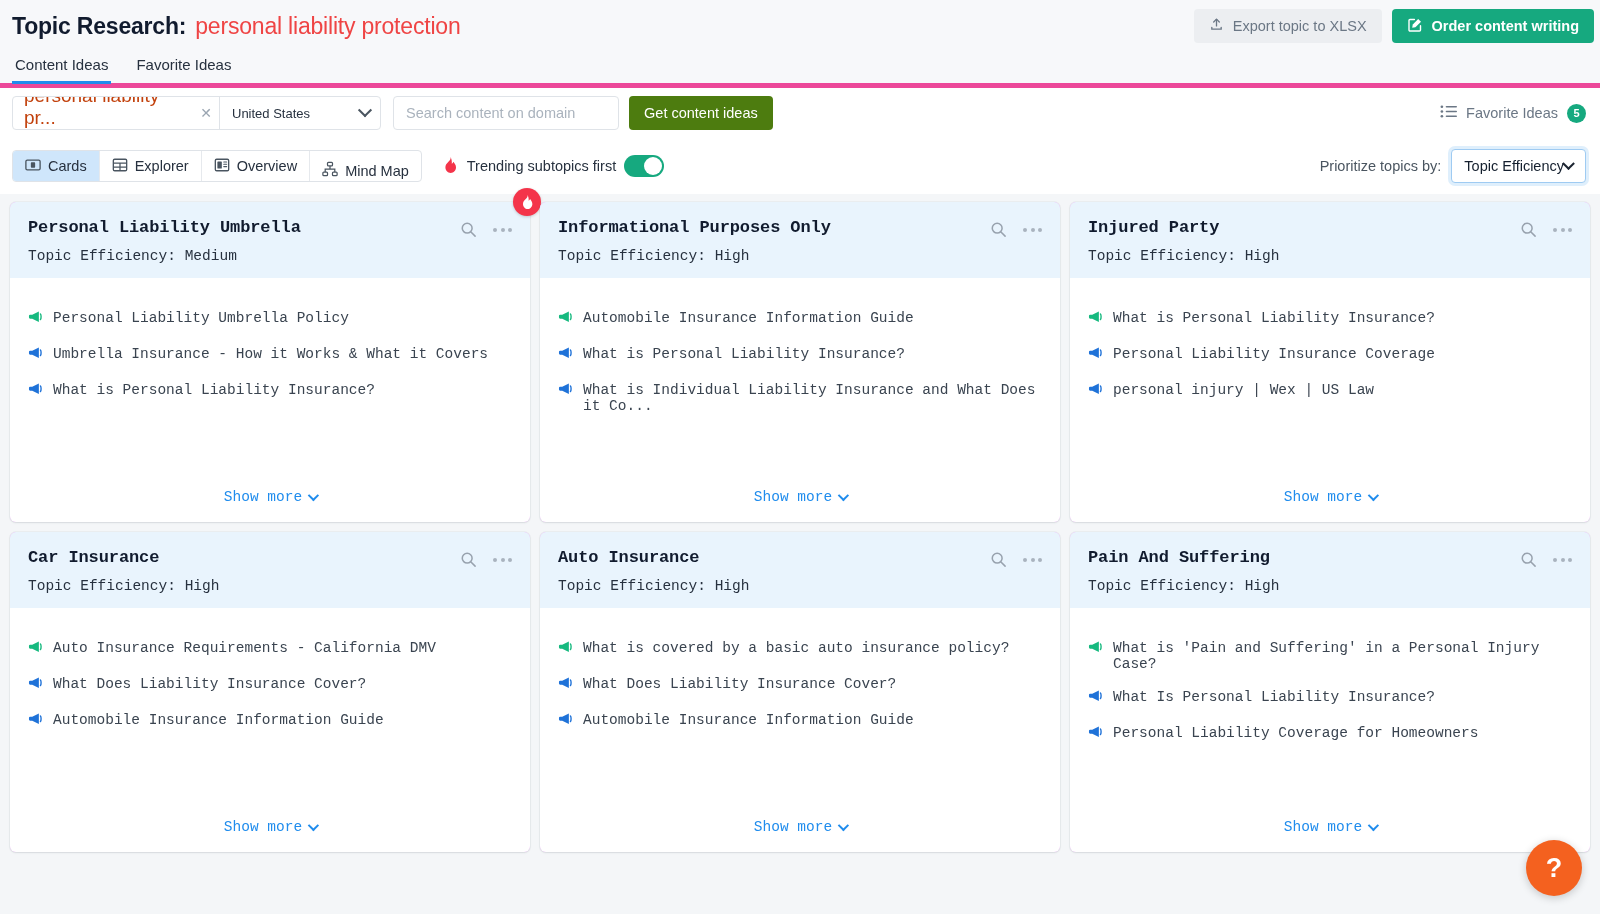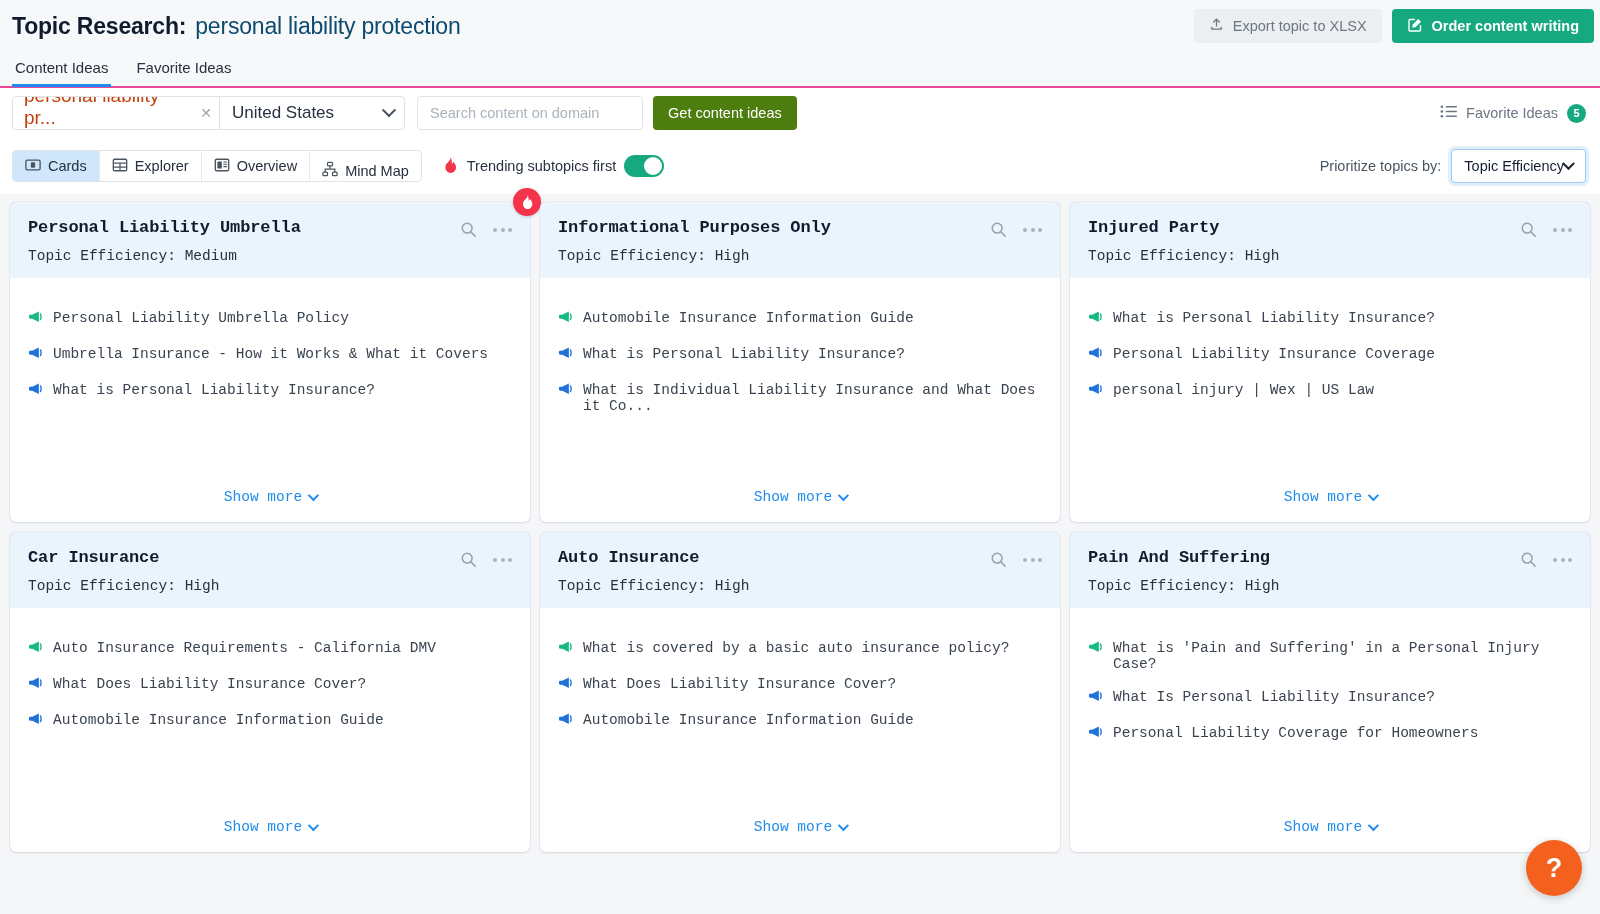--- a/index.html
+++ b/index.html
@@ -13,21 +13,21 @@
 
   
   .topbar {
     height: 52px;
     background: #f7f8fa;
     display: flex; align-items: center;
     padding: 0 6px 0 12px;
     position: relative;
   }
   .page-title { font-size: 23px; font-weight: bold; color: #111b2e; letter-spacing: -0.2px; }
-  .page-subject { font-size: 23px; font-weight: normal; color: #0c4a6e; margin-left: 9px; letter-spacing: -0.2px; }
+  .page-subject { font-size: 23px; font-weight: normal; color: #ef4444; margin-left: 9px; letter-spacing: -0.2px; }
   .topbar-actions { margin-left: auto; display: flex; align-items: center; gap: 10px; }
 
   .btn-export {
     display: flex; align-items: center; gap: 9px;
     height: 34px; padding: 0 15px;
     background: #eceef1; border: none; border-radius: 4px;
     color: #6b7785; font-size: 14.5px; font-family: inherit;
     cursor: pointer;
   }
   .btn-order {
@@ -36,41 +36,41 @@
     background: #16a97f; border: none; border-radius: 4px;
     color: #fff; font-size: 14.5px; font-weight: bold; font-family: inherit;
     cursor: pointer;
   }
 
   
   .tabsbar {
     height: 36px; background: #f7f8fa;
     display: flex; align-items: flex-end;
     padding-left: 12px;
-    border-bottom: 2px solid #ec4899;
+    border-bottom: 5px solid #ec4899;
   }
   .tab {
     font-size: 15px; color: #27313f;
     padding: 0 3px 8px 3px; margin-right: 22px;
     cursor: pointer; border-bottom: 3px solid transparent;
     position: relative; top: 1px;
   }
   .tab.active { border-bottom-color: #1f8ced; }
 
   
   .filterbar {
     height: 50px; background: #fff;
     display: flex; align-items: center;
     padding: 0 14px 0 12px;
   }
   .kw-group { display: flex; align-items: stretch; height: 34px; border: 1px solid #dfe3e8; border-radius: 4px; background: #fff; overflow: hidden; }
   .kw-chip { display: flex; align-items: flex-end; padding: 0 6px 0 11px; font-size: 19px; color: #c2410c; max-width: 180px; }
   .kw-clear { width: 26px; display: flex; align-items: center; justify-content: center; color: #9aa5b1; font-size: 14px; cursor: pointer; }
   .kw-sep { width: 1px; background: #dfe3e8; }
-  .kw-country { display: flex; align-items: center; gap: 50px; padding: 0 10px 0 12px; font-size: 17px; color: #27313f; cursor: pointer; }
+  .kw-country { display: flex; align-items: center; gap: 50px; padding: 0 10px 0 12px; font-size: 13px; color: #27313f; cursor: pointer; }
   .chev { width: 10px; height: 10px; border-right: 2px solid #4a5560; border-bottom: 2px solid #4a5560; transform: rotate(45deg) translate(-2px,-2px); }
   .domain-input {
     height: 34px; width: 226px; margin-left: 12px;
     border: 1px solid #dfe3e8; border-radius: 4px;
     padding: 0 12px; font-size: 14.5px; font-family: inherit;
     color: #27313f; background: #fff;
   }
   .domain-input::placeholder { color: #aab3bd; }
   .btn-get {
     height: 34px; margin-left: 10px; padding: 0 15px;

